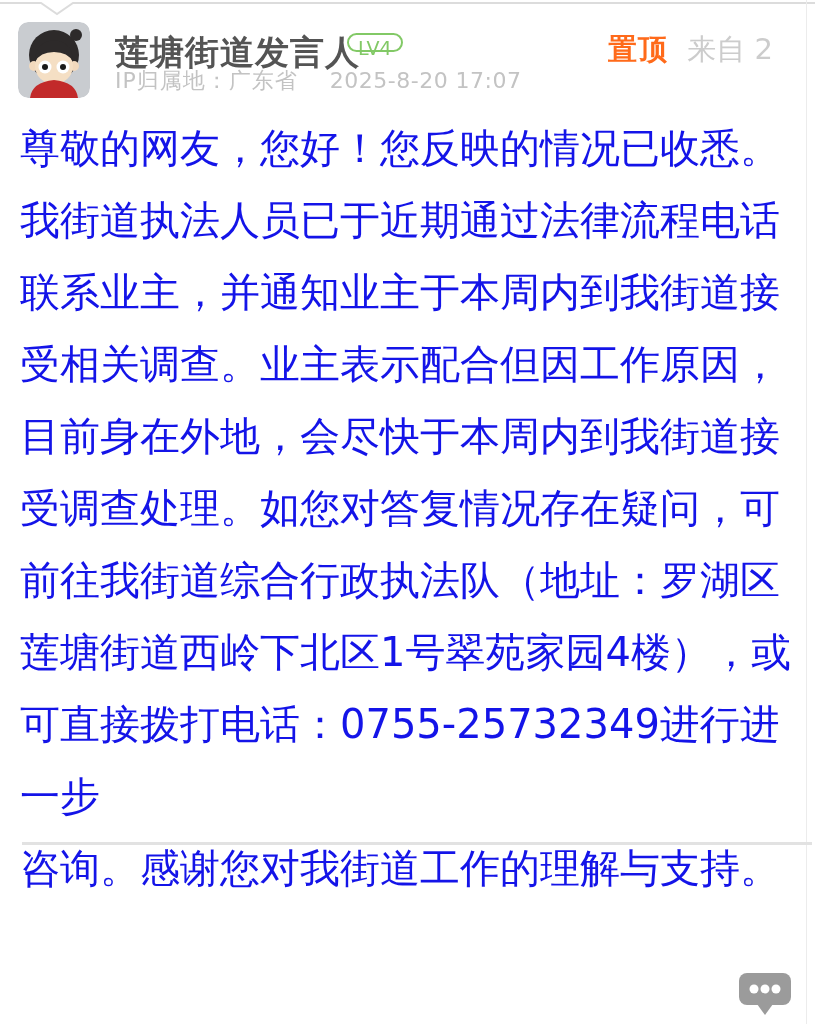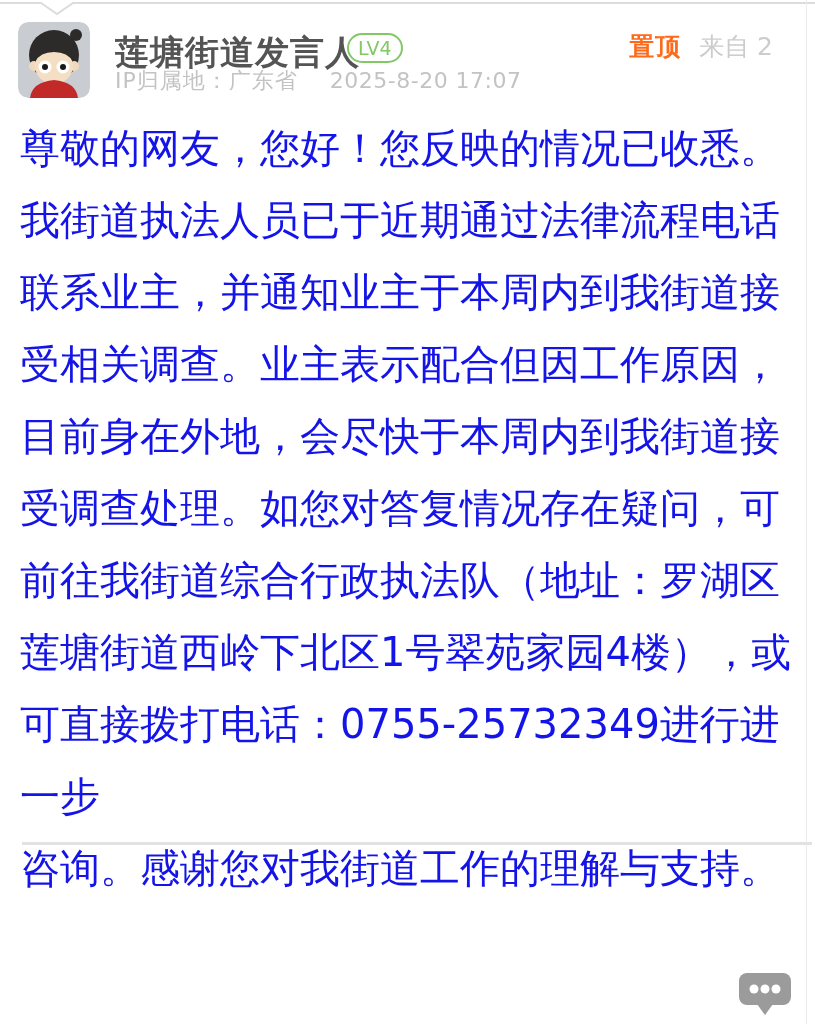--- a/index.html
+++ b/index.html
@@ -43,41 +43,41 @@
     left: 115px; top: 30px;
     font-size: 34px;
     font-weight: bold;
     color: #545454;
     letter-spacing: 1px;
     cursor: pointer;
   }
   .level-badge {
     position: absolute;
     left: 347px; top: 33px;
-    height: 30px;
+    height: 19px;
     padding: 0 9px;
     border: 2px solid #82c966;
     border-radius: 16px;
     color: #82c966;
     font-size: 19px;
     line-height: 26px;
   }
   .meta-row {
     position: absolute;
     left: 115px; top: 66px;
     font-size: 22px;
     color: #c3c3c3;
     letter-spacing: 1px;
     white-space: nowrap;
   }
   .meta-row .time { margin-left: 24px; letter-spacing: 0.5px; }
   .header-right {
     position: absolute;
     right: 42px; top: 30px;
-    font-size: 25px;
+    font-size: 29px;
     white-space: nowrap;
   }
   .pinned {
     color: #ff6a1a;
     font-weight: bold;
     letter-spacing: 1px;
   }
   .from-label {
     color: #cccccc;
     margin-left: 10px;

